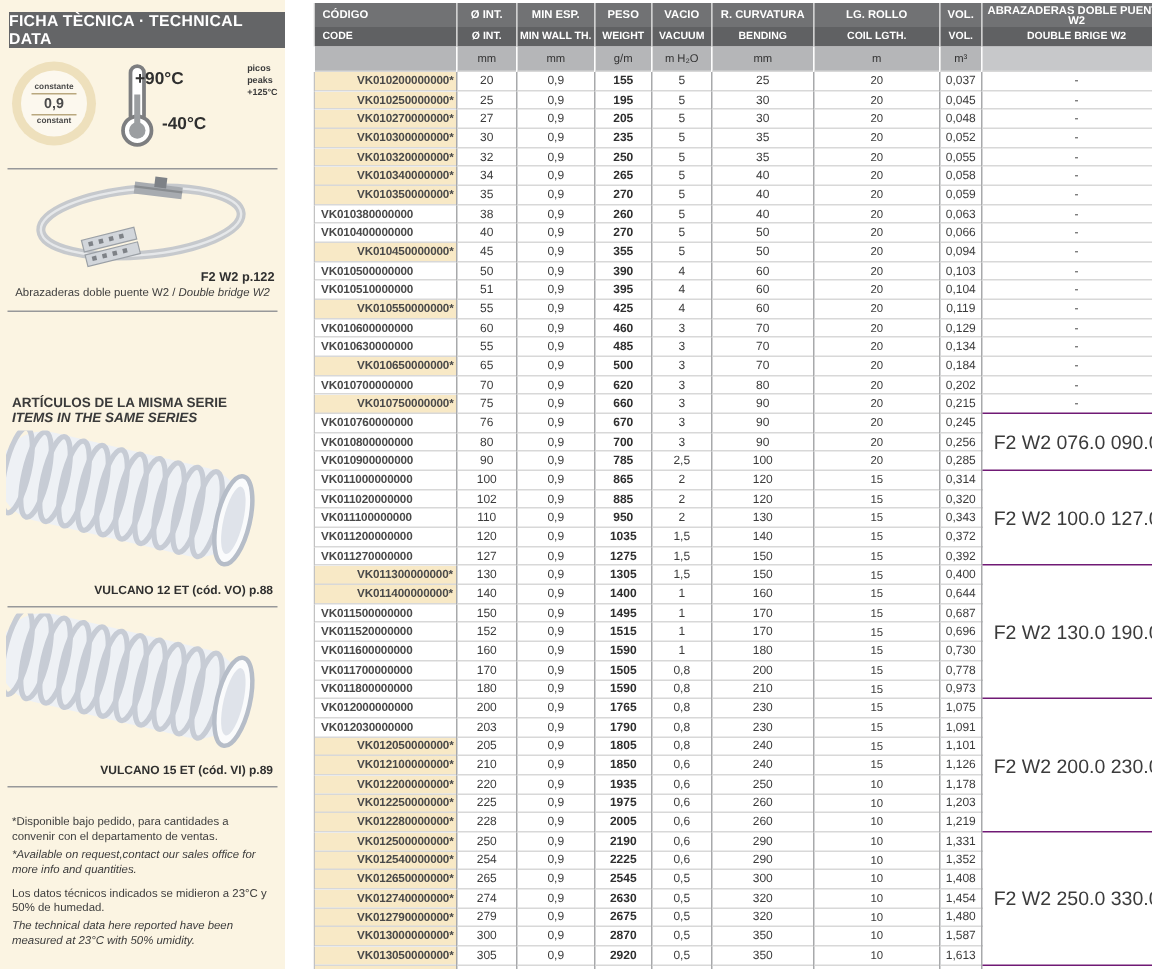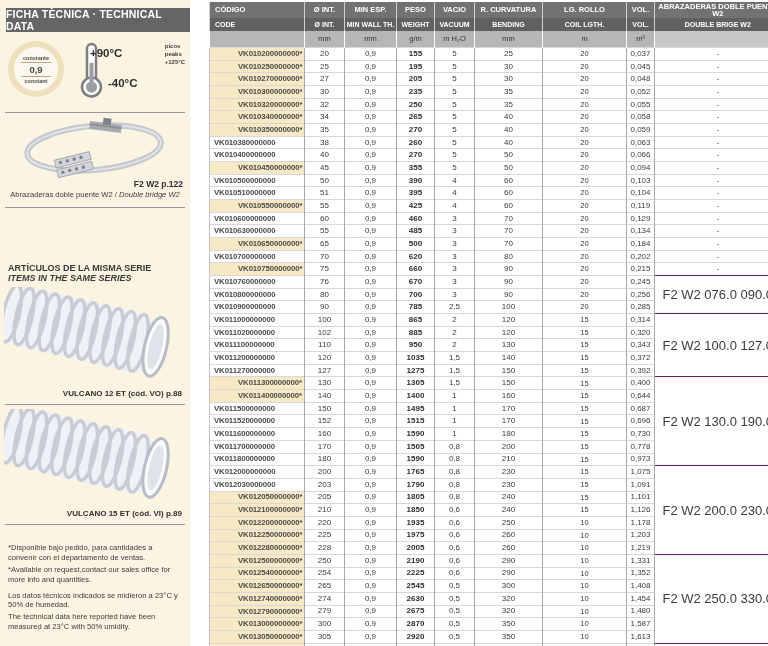--- a/index.html
+++ b/index.html
@@ -43,21 +43,21 @@
   .fig{display:block;margin:2px auto 0;}
   .clamp-ref{font-size:8.5px;font-weight:bold;color:#2f2f2f;text-align:right;margin:0 7px;}
   .clamp-cap{font-size:7.6px;color:#3c3c3c;text-align:center;margin:1px 2px 6px;}
   .clamp-cap em{font-style:italic;}
   .series-title{margin:6px 0 2px 8px;color:#3a3a3a;}
   .st-es{font-size:9px;font-weight:bold;margin-top:47px;}
   .st-en{font-size:9px;font-weight:bold;font-style:italic;}
   .hose-cap{font-size:8px;font-weight:bold;color:#2f2f2f;text-align:right;margin:0 8px 4px;}
   .notes{margin:auto 8px 8px;color:#3c3c3c;}
   .notes p{margin:0 0 2px;font-size:7.6px;line-height:1.3;}
-  .notes p.en{margin-bottom:6px;}
+  .notes p.en{font-style:italic;margin-bottom:6px;}
   
   .table-wrap{position:absolute;left:209px;top:2px;width:571px;height:644px;overflow:hidden;}
   table{border-collapse:collapse;table-layout:fixed;width:571px;}
   thead th,thead td{padding:0;line-height:1;}
   tr.h1 th{background:#717274;color:#fff;font-size:7.5px;font-weight:bold;height:16px;border-left:1px solid #cfcfcf;text-align:center;}
   tr.h2 th{background:#606163;color:#fff;font-size:7px;font-weight:bold;height:13px;border-left:1px solid #cfcfcf;text-align:center;}
   tr.h1 th.left,tr.h2 th.left{text-align:left;padding-left:5px;}
   tr.h3 td{background:var(--units,#b5b6b8);color:#333;font-size:7.5px;font-weight:normal;height:16px;text-align:center;border-left:1px solid #fdfdfd;}
   tr.h3 td:last-child{background:#c7c8ca;}
   tbody td{

